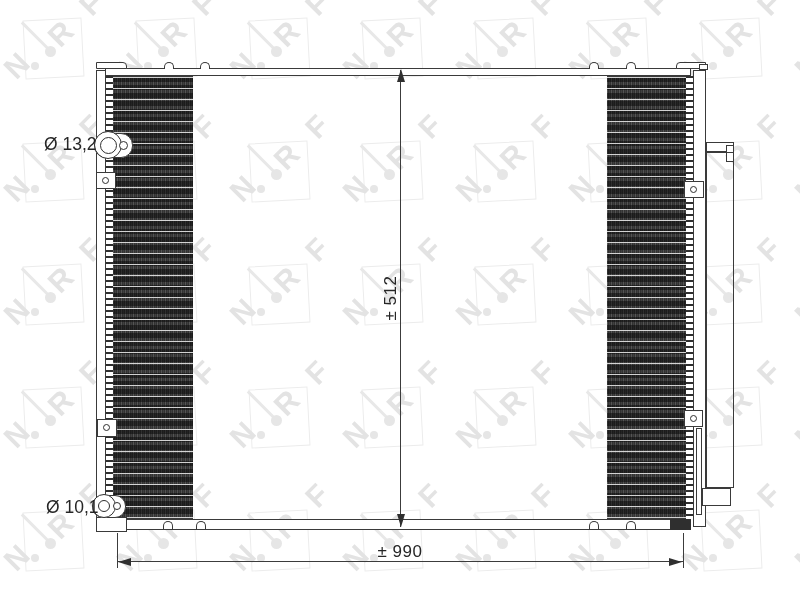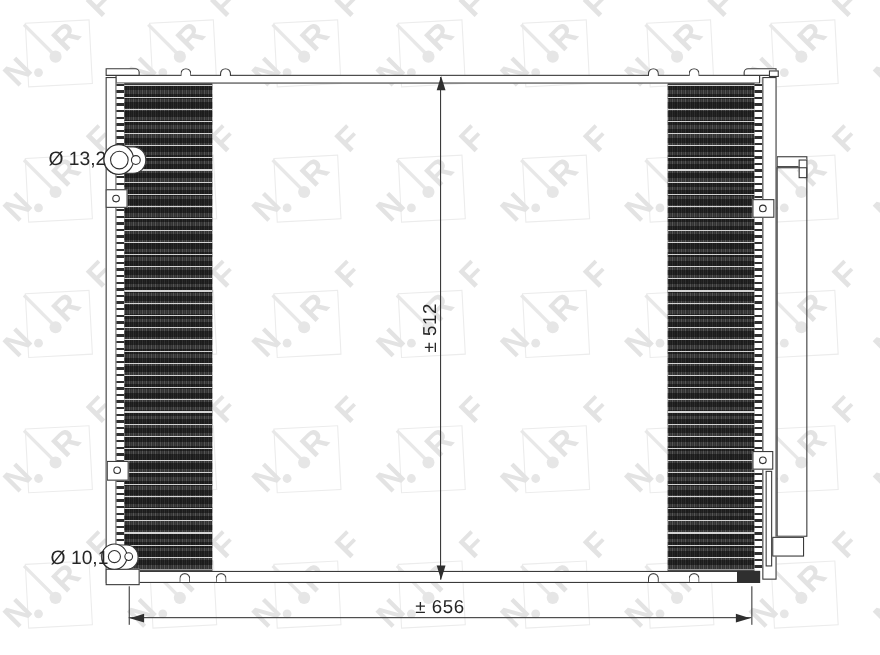--- a/index.html
+++ b/index.html
@@ -449,15 +449,15 @@
   <div class="dimline" style="left:400px;top:70px;width:1.4px;height:457px;"></div>
   <div class="arr arr-up" style="left:397px;top:69px;"></div>
   <div class="arr arr-down" style="left:397px;top:514px;"></div>
   <div class="dimtext" style="left:351px;top:288px;width:80px;transform:rotate(-90deg);">± 512</div>
 
   <div class="dimline" style="left:117px;top:533px;width:1px;height:35px;"></div>
   <div class="dimline" style="left:683px;top:533px;width:1px;height:35px;"></div>
   <div class="dimline" style="left:117px;top:561px;width:566px;height:1.4px;"></div>
   <div class="arr arr-left" style="left:118px;top:558px;"></div>
   <div class="arr arr-right" style="left:669px;top:558px;"></div>
-  <div class="dimtext" style="left:360px;top:542px;width:80px;">± 656</div>
+  <div class="dimtext" style="left:360px;top:542px;width:80px;">± 990</div>
 
 </div>
 
 </body></html>

